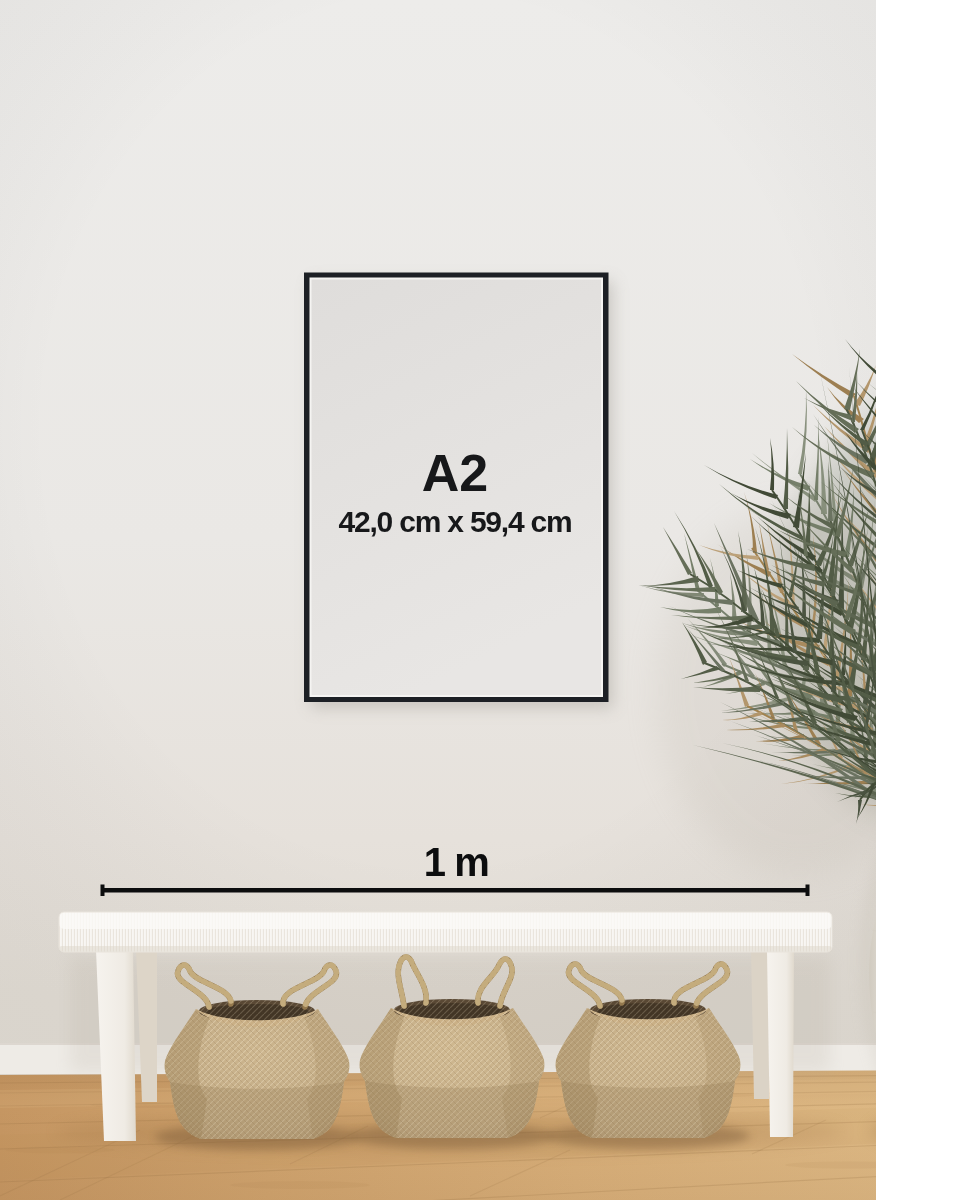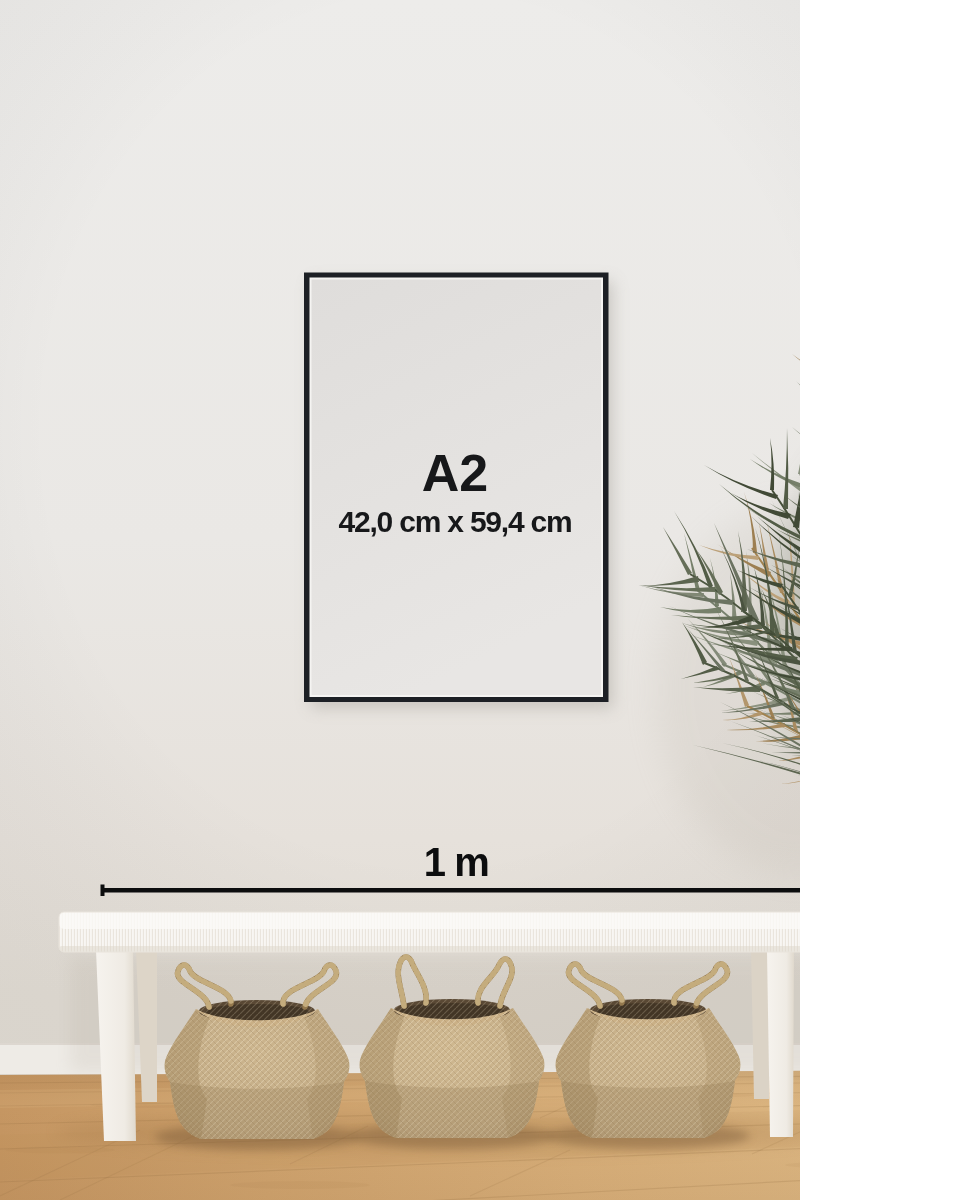--- a/index.html
+++ b/index.html
@@ -1,15 +1,15 @@
 <!DOCTYPE html>
 <html><head><meta charset="utf-8">
 <style>
 html,body{margin:0;padding:0;}
-#stage{position:relative;width:800px;height:1200px;overflow:hidden;
+#stage{position:relative;width:876px;height:1200px;overflow:hidden;
 background:#0ea5e9;font-family:"Liberation Sans",sans-serif;}
 svg{position:absolute;left:0;top:0;font-family:"Liberation Sans",sans-serif;}
 </style></head>
 <body>
 
 <div id="stage">
 <svg width="960" height="1200" viewBox="0 0 960 1200">
 <defs>
 <linearGradient id="wallg" x1="0" y1="0" x2="0" y2="1">
  <stop offset="0" stop-color="#edecea"></stop>

